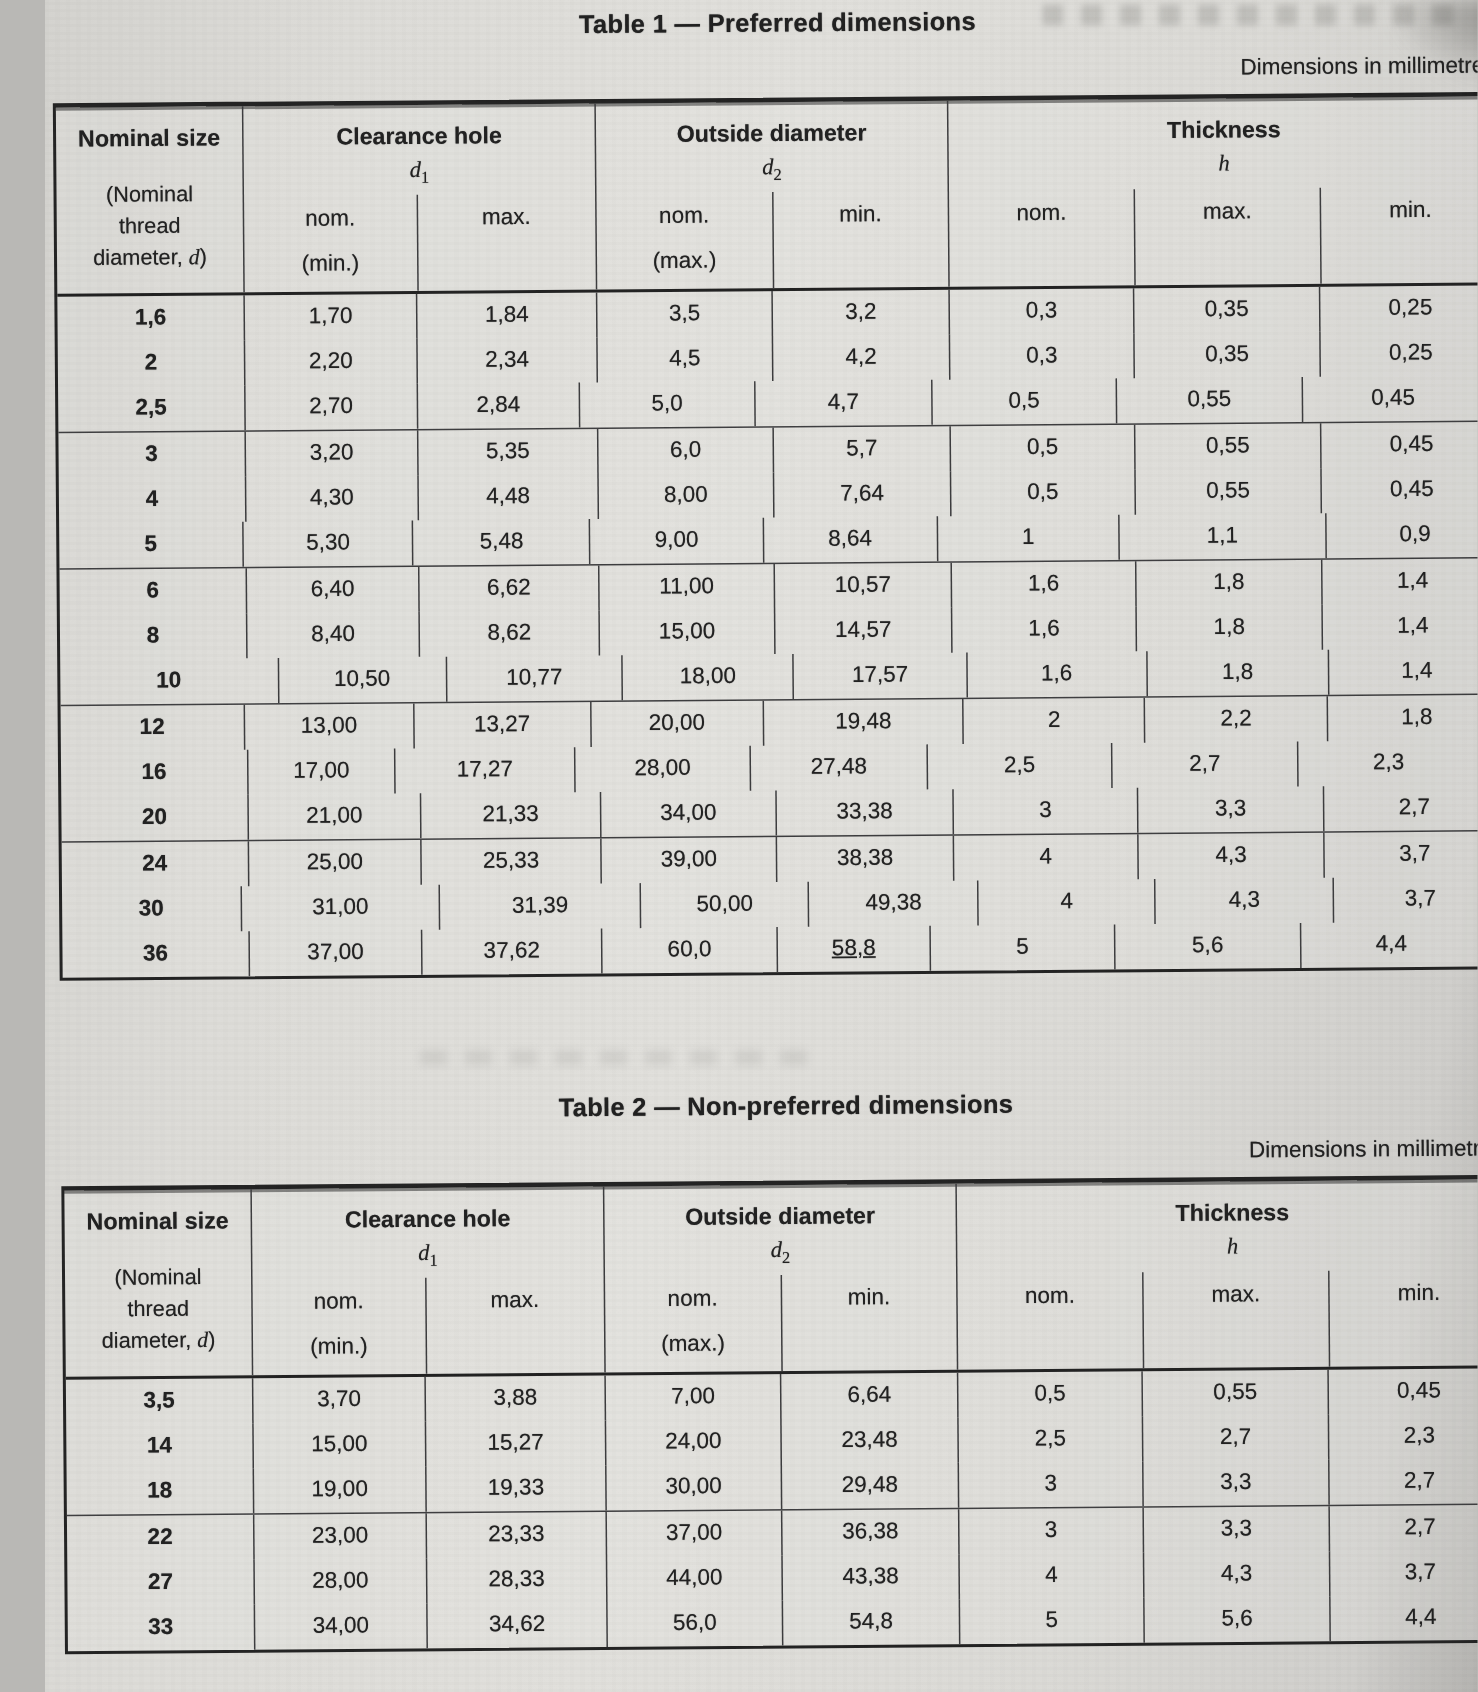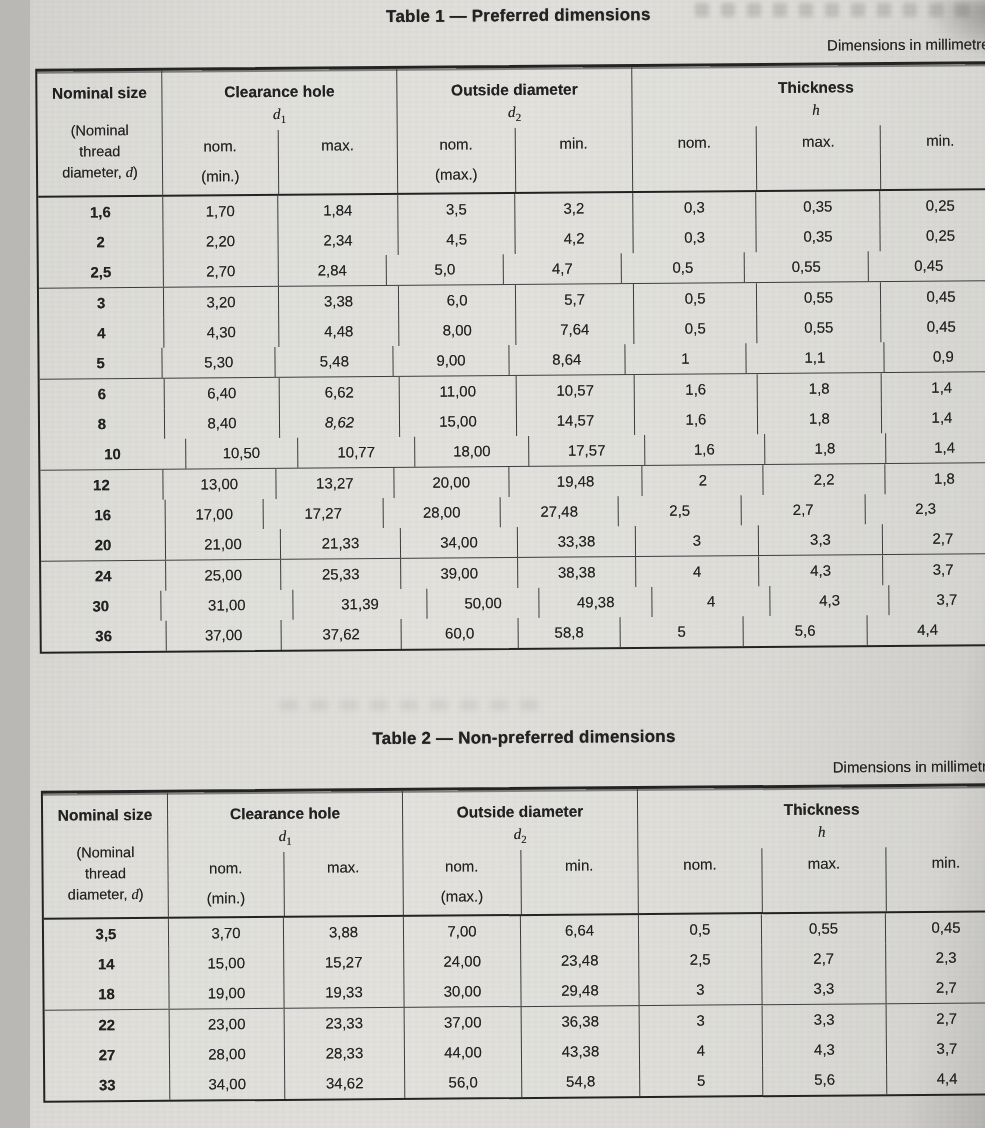--- a/index.html
+++ b/index.html
@@ -196,21 +196,21 @@
                   <div class="cell cx" style="width: 118px;">4,7</div>
                   <div class="cell cx" style="width: 123px;">0,5</div>
                   <div class="cell cx" style="width: 124px;">0,55</div>
                   <div class="cell cx" style="width: 120px;">0,45</div>
                 </div>
               </div>
               <div class="rowgroup">
                 <div class="trow">
                   <div class="cell c0" style="width: 125px;">3</div>
                   <div class="cell cx" style="width: 115px;">3,20</div>
-                  <div class="cell cx" style="width: 120px;">3,38</div>
+                  <div class="cell cx" style="width: 120px;">5,35</div>
                   <div class="cell cx" style="width: 117px;">6,0</div>
                   <div class="cell cx" style="width: 118px;">5,7</div>
                   <div class="cell cx" style="width: 123px;">0,5</div>
                   <div class="cell cx" style="width: 124px;">0,55</div>
                   <div class="cell cx" style="width: 120px;">0,45</div>
                 </div>
                 <div class="trow">
                   <div class="cell c0" style="width: 125px;">4</div>
                   <div class="cell cx" style="width: 115px;">4,30</div>
                   <div class="cell cx" style="width: 120px;">4,48</div>
@@ -238,21 +238,21 @@
                   <div class="cell cx" style="width: 120px;">6,62</div>
                   <div class="cell cx" style="width: 117px;">11,00</div>
                   <div class="cell cx" style="width: 118px;">10,57</div>
                   <div class="cell cx" style="width: 123px;">1,6</div>
                   <div class="cell cx" style="width: 124px;">1,8</div>
                   <div class="cell cx" style="width: 120px;">1,4</div>
                 </div>
                 <div class="trow">
                   <div class="cell c0" style="width: 125px;">8</div>
                   <div class="cell cx" style="width: 115px;">8,40</div>
-                  <div class="cell cx" style="width: 120px; font-style: italic;">8,62</div>
+                  <div class="cell cx" style="width: 120px;">8,62</div>
                   <div class="cell cx" style="width: 117px;">15,00</div>
                   <div class="cell cx" style="width: 118px;">14,57</div>
                   <div class="cell cx" style="width: 123px;">1,6</div>
                   <div class="cell cx" style="width: 124px;">1,8</div>
                   <div class="cell cx" style="width: 120px;">1,4</div>
                 </div>
                 <div class="trow">
                   <div class="cell c0" style="width: 149px;">10</div>
                   <div class="cell cx" style="width: 115px;">10,50</div>
                   <div class="cell cx" style="width: 120px;">10,77</div>
@@ -314,21 +314,21 @@
                   <div class="cell cx" style="width: 118px;">49,38</div>
                   <div class="cell cx" style="width: 123px;">4</div>
                   <div class="cell cx" style="width: 124px;">4,3</div>
                   <div class="cell cx" style="width: 120px;">3,7</div>
                 </div>
                 <div class="trow">
                   <div class="cell c0" style="width: 125px;">36</div>
                   <div class="cell cx" style="width: 115px;">37,00</div>
                   <div class="cell cx" style="width: 120px;">37,62</div>
                   <div class="cell cx" style="width: 117px;">60,0</div>
-                  <div class="cell cx" style="width: 102px;">58,8</div>
+                  <div class="cell cx" style="width: 102px; text-decoration: underline;">58,8</div>
                   <div class="cell cx" style="width: 123px;">5</div>
                   <div class="cell cx" style="width: 124px;">5,6</div>
                   <div class="cell cx" style="width: 120px;">4,4</div>
                 </div>
               </div>
             </div>
           </div>
       </section>
 
       <section class="tbl-section sec2">

